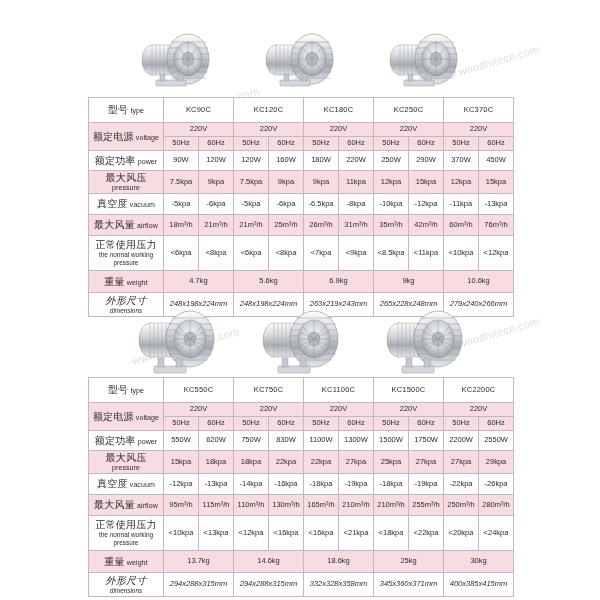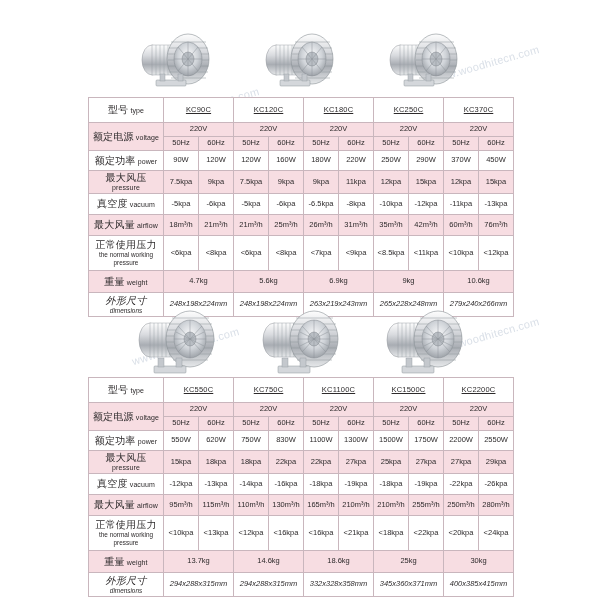--- a/index.html
+++ b/index.html
@@ -109,21 +109,20 @@
   tr.h-std td { height: 17px; }
   tr.h-press td { height: 18px; }
   tr.h-work td { height: 32px; margin-left: 8px; }
   tr.h-weight td { height: 19px; }
   tr.h-dim td { height: 21px; font-style: italic; }
 
   .model {
     font-size: 14px;
     letter-spacing: 0.2px;
     color: #1f1d1e;
-    text-decoration: underline;
   }
   .volt { font-size: 7.5px; }
   .hz { font-size: 7px; }
   .cellval { font-size: 7.6px; }
   .dimval { font-size: 7.2px; }
   .weightval { font-size: 8px; }
 </style>
 </head>
 <body>
 

